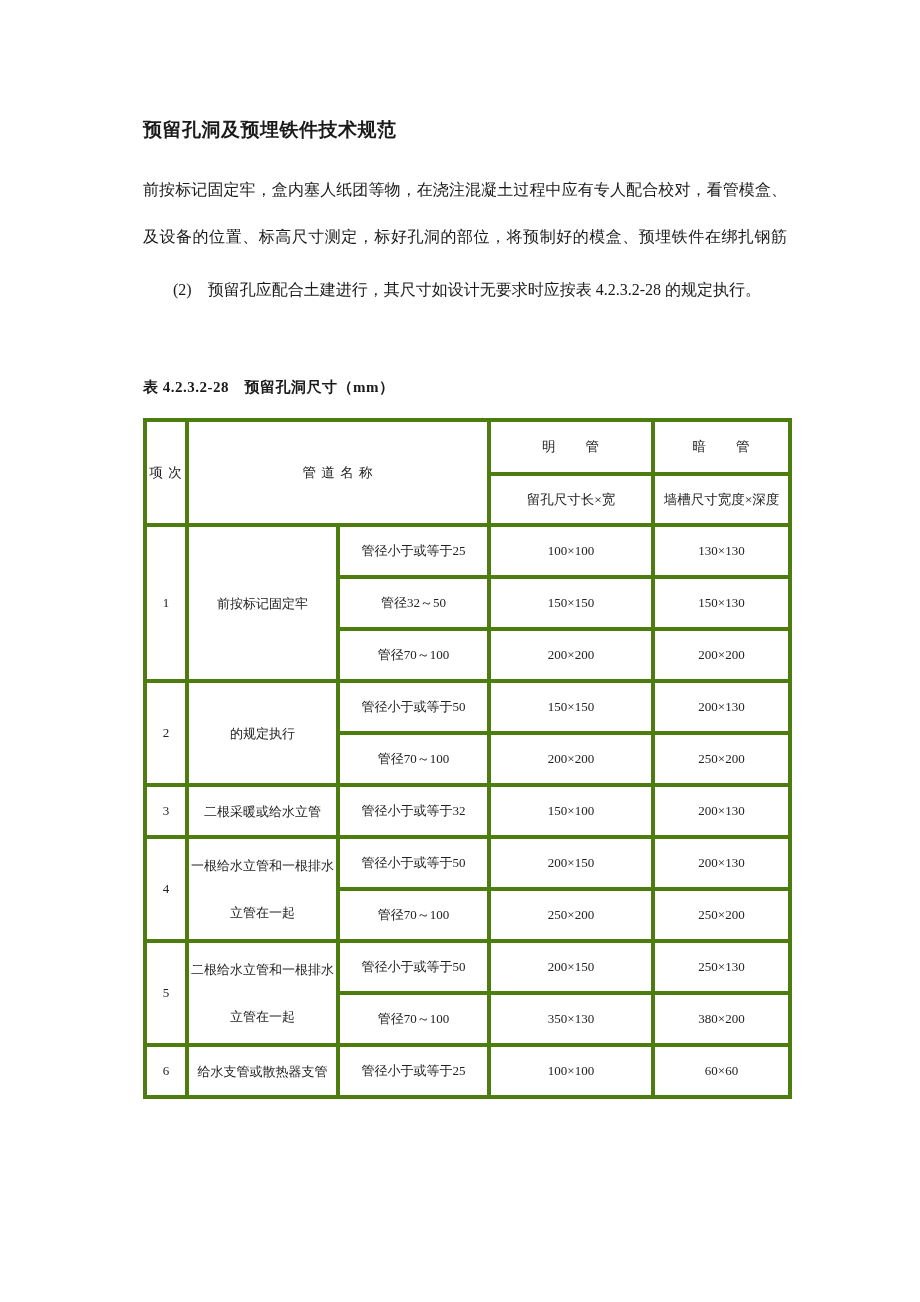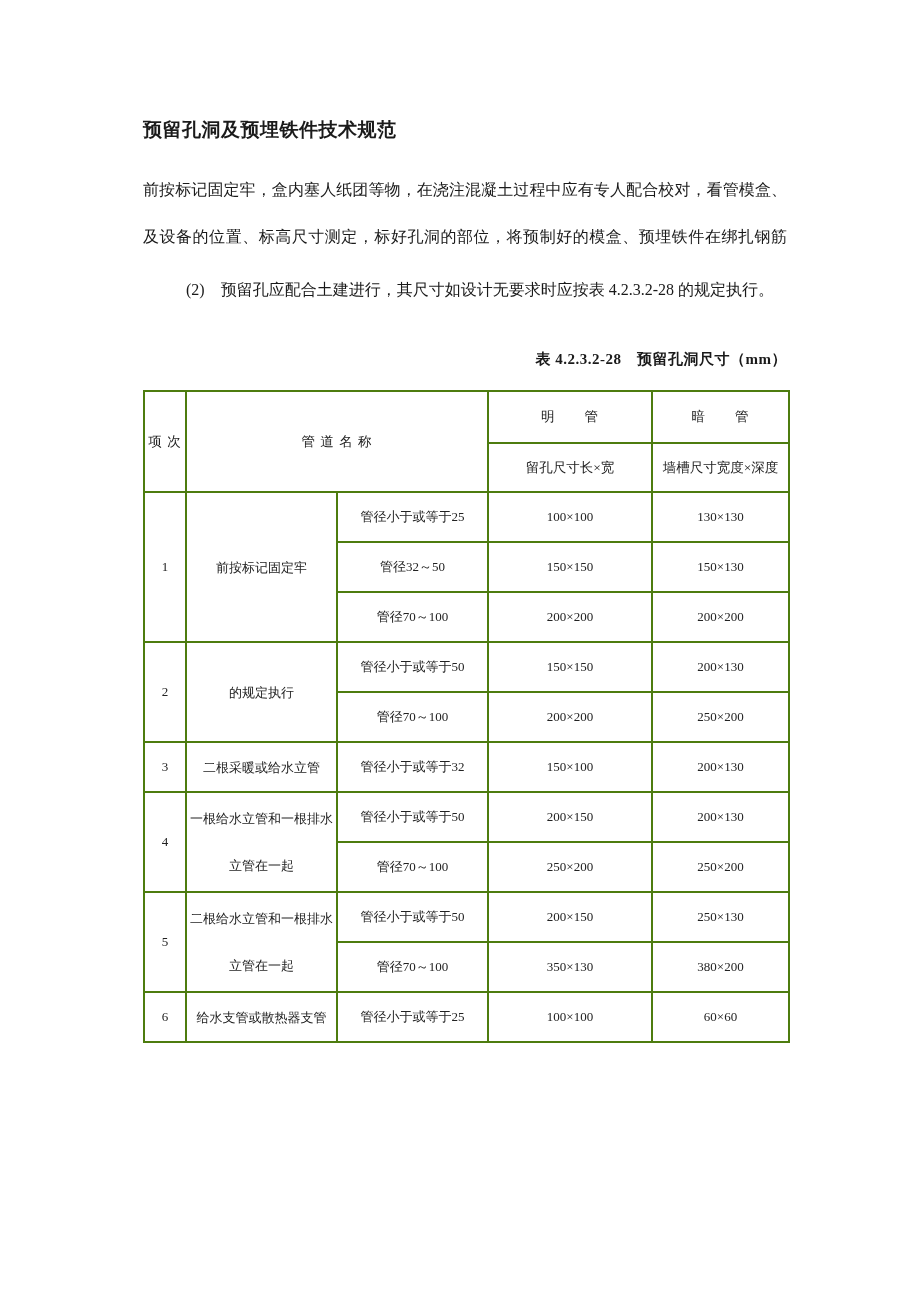--- a/index.html
+++ b/index.html
@@ -38,43 +38,42 @@
     text-align: left;
     white-space: nowrap;
   }
   .para .line.just {
     white-space: normal;
     text-align: justify;
     text-align-last: justify;
   }
   .para .line.indent {
     text-indent: 30px;
-    text-align: center;
   }
   .para-1 { margin-top: 24px; }
   .para-2 { margin-top: 6px; }
   .table-caption {
-    margin-top: 36px;
-    text-align: right;
+    margin-top: 64px;
+    text-align: left;
     font-size: 15px;
     font-weight: bold;
     line-height: 20px;
     letter-spacing: 0.5px;
   }
   table.spec {
     margin-top: 21px;
     border-collapse: collapse;
     table-layout: fixed;
     width: 645px;
     border: 2px solid #222222;
     font-size: 13.5px;
     color: #222222;
   }
   table.spec td {
-    border: 2px solid #4d7c0f;
+    border: 4px solid #4d7c0f;
     vertical-align: middle;
     padding: 0;
     text-align: center;
     overflow: hidden;
   }
   tr.hrow-1 td { height: 50px; }
   tr.hrow-2 td { height: 47px; }
   tr.brow td { height: 48px; }
   td.head { letter-spacing: 1px; }
   td.name-cell {

